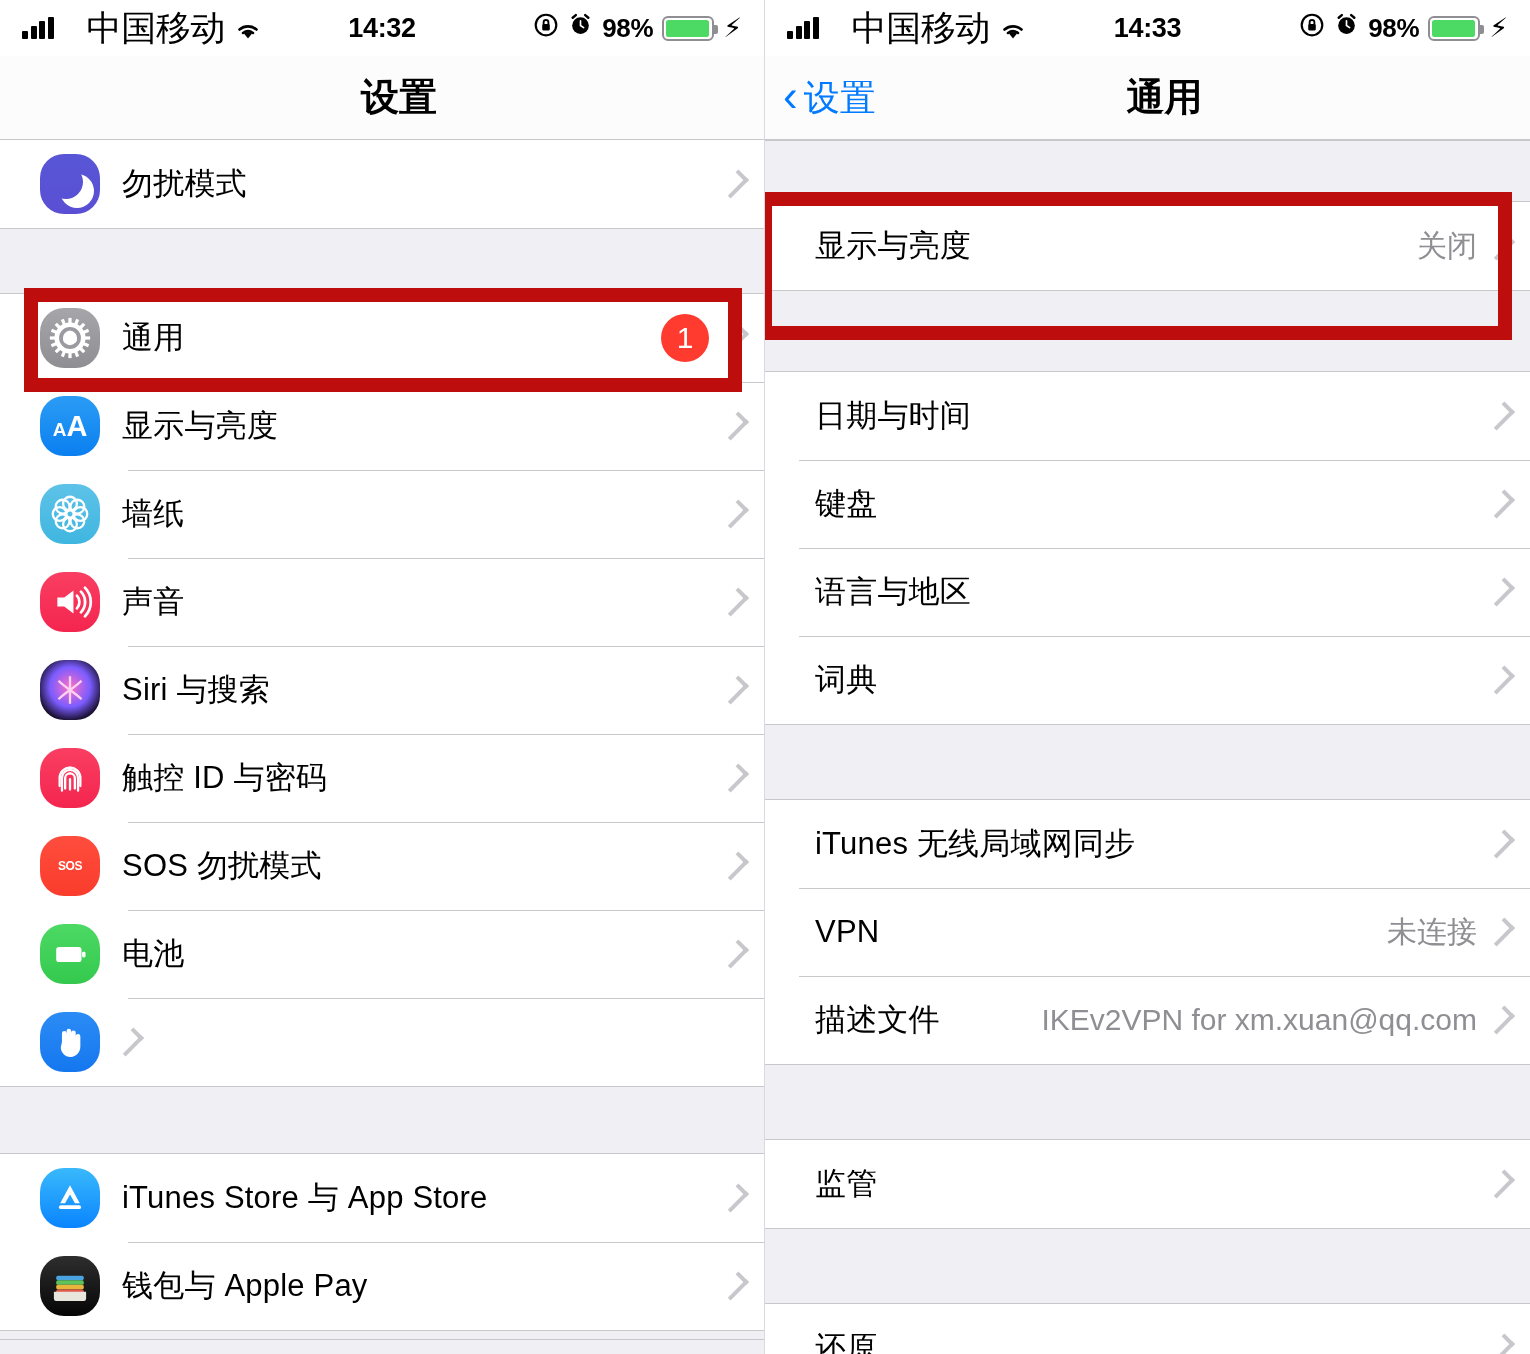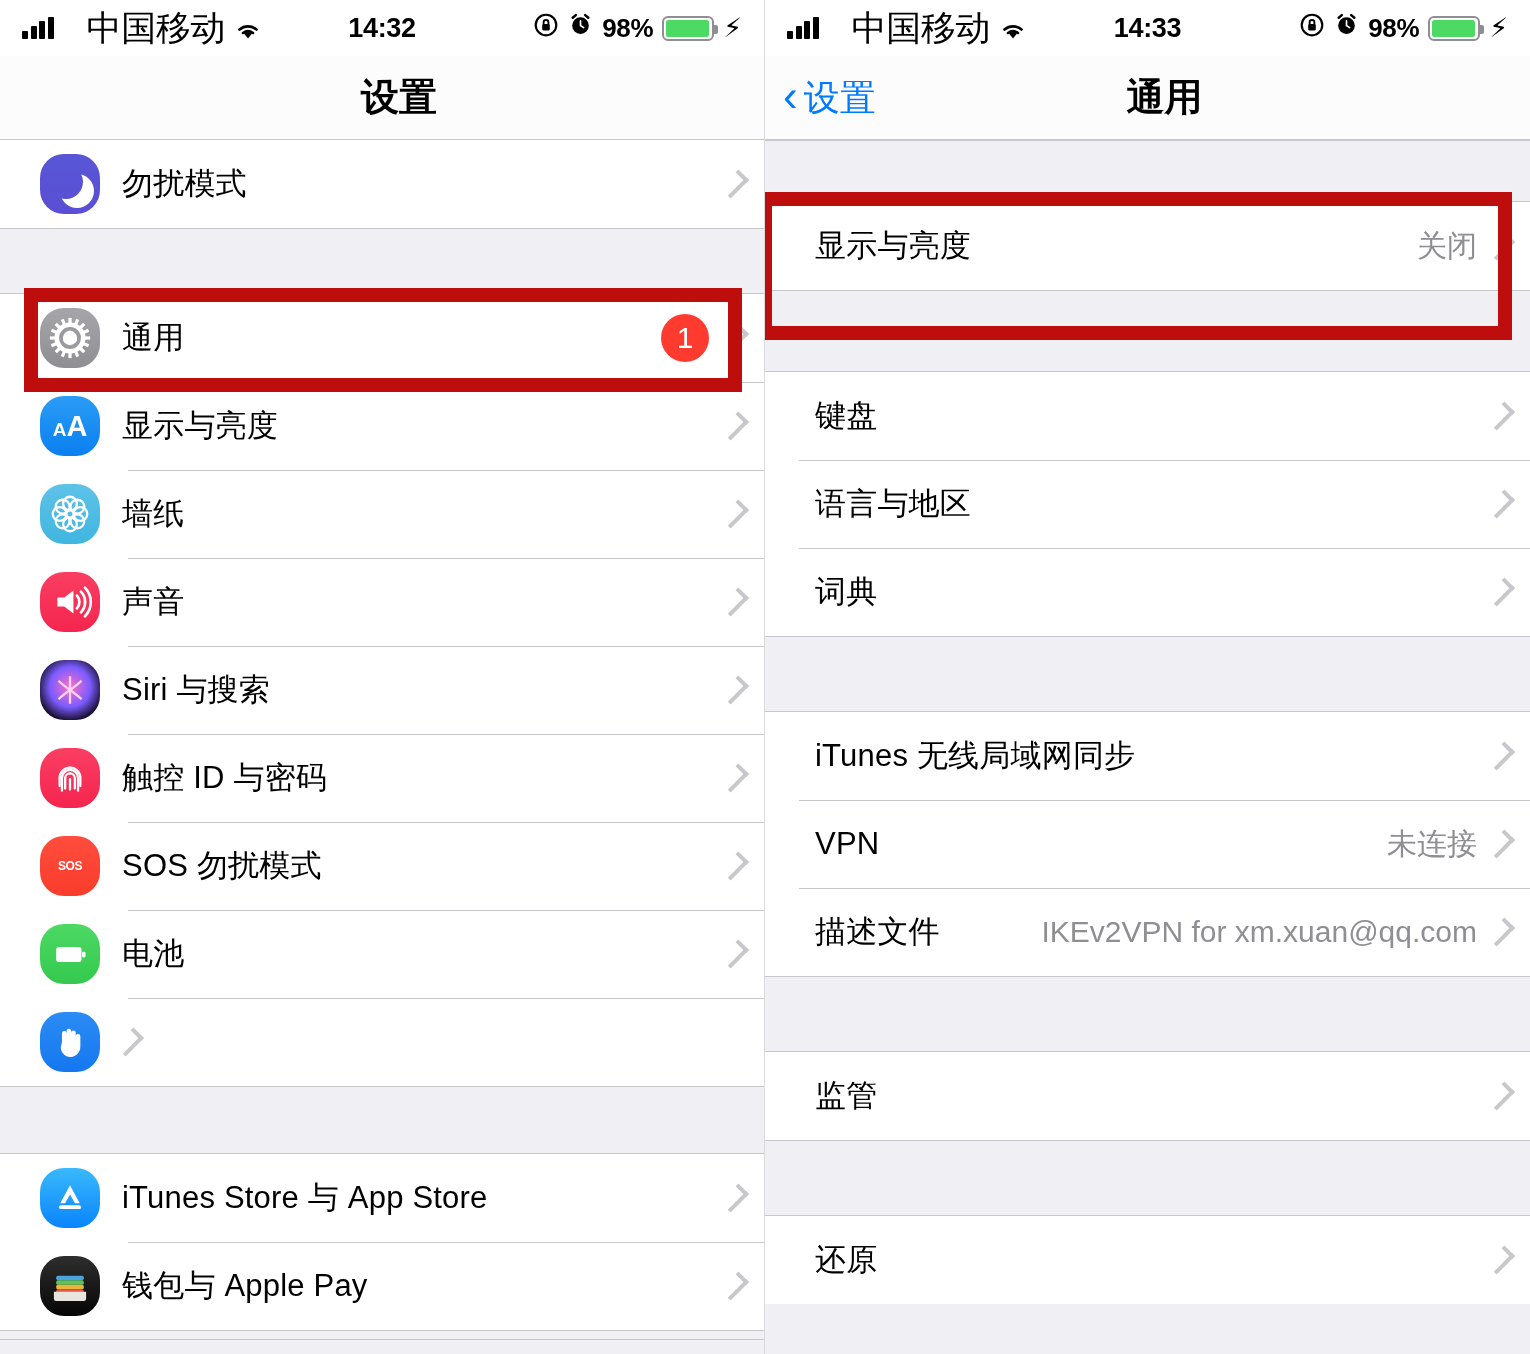--- a/index.html
+++ b/index.html
@@ -408,20 +408,24 @@
         <div class="row noicon">
           <span class="label">显示与亮度</span>
           <span class="value">关闭</span>
           <span class="chev-r"></span>
         </div>
       </div>
       <div class="gap" style="height:82px"></div>
 
       <div class="group">
         <div class="row noicon">
+          <span class="label">日期与时间</span>
+          <span class="chev-r"></span>
+        </div>
+        <div class="row noicon">
           <span class="label">键盘</span>
           <span class="chev-r"></span>
         </div>
         <div class="row noicon">
           <span class="label">语言与地区</span>
           <span class="chev-r"></span>
         </div>
         <div class="row noicon">
           <span class="label">词典</span>
           <span class="chev-r"></span>

